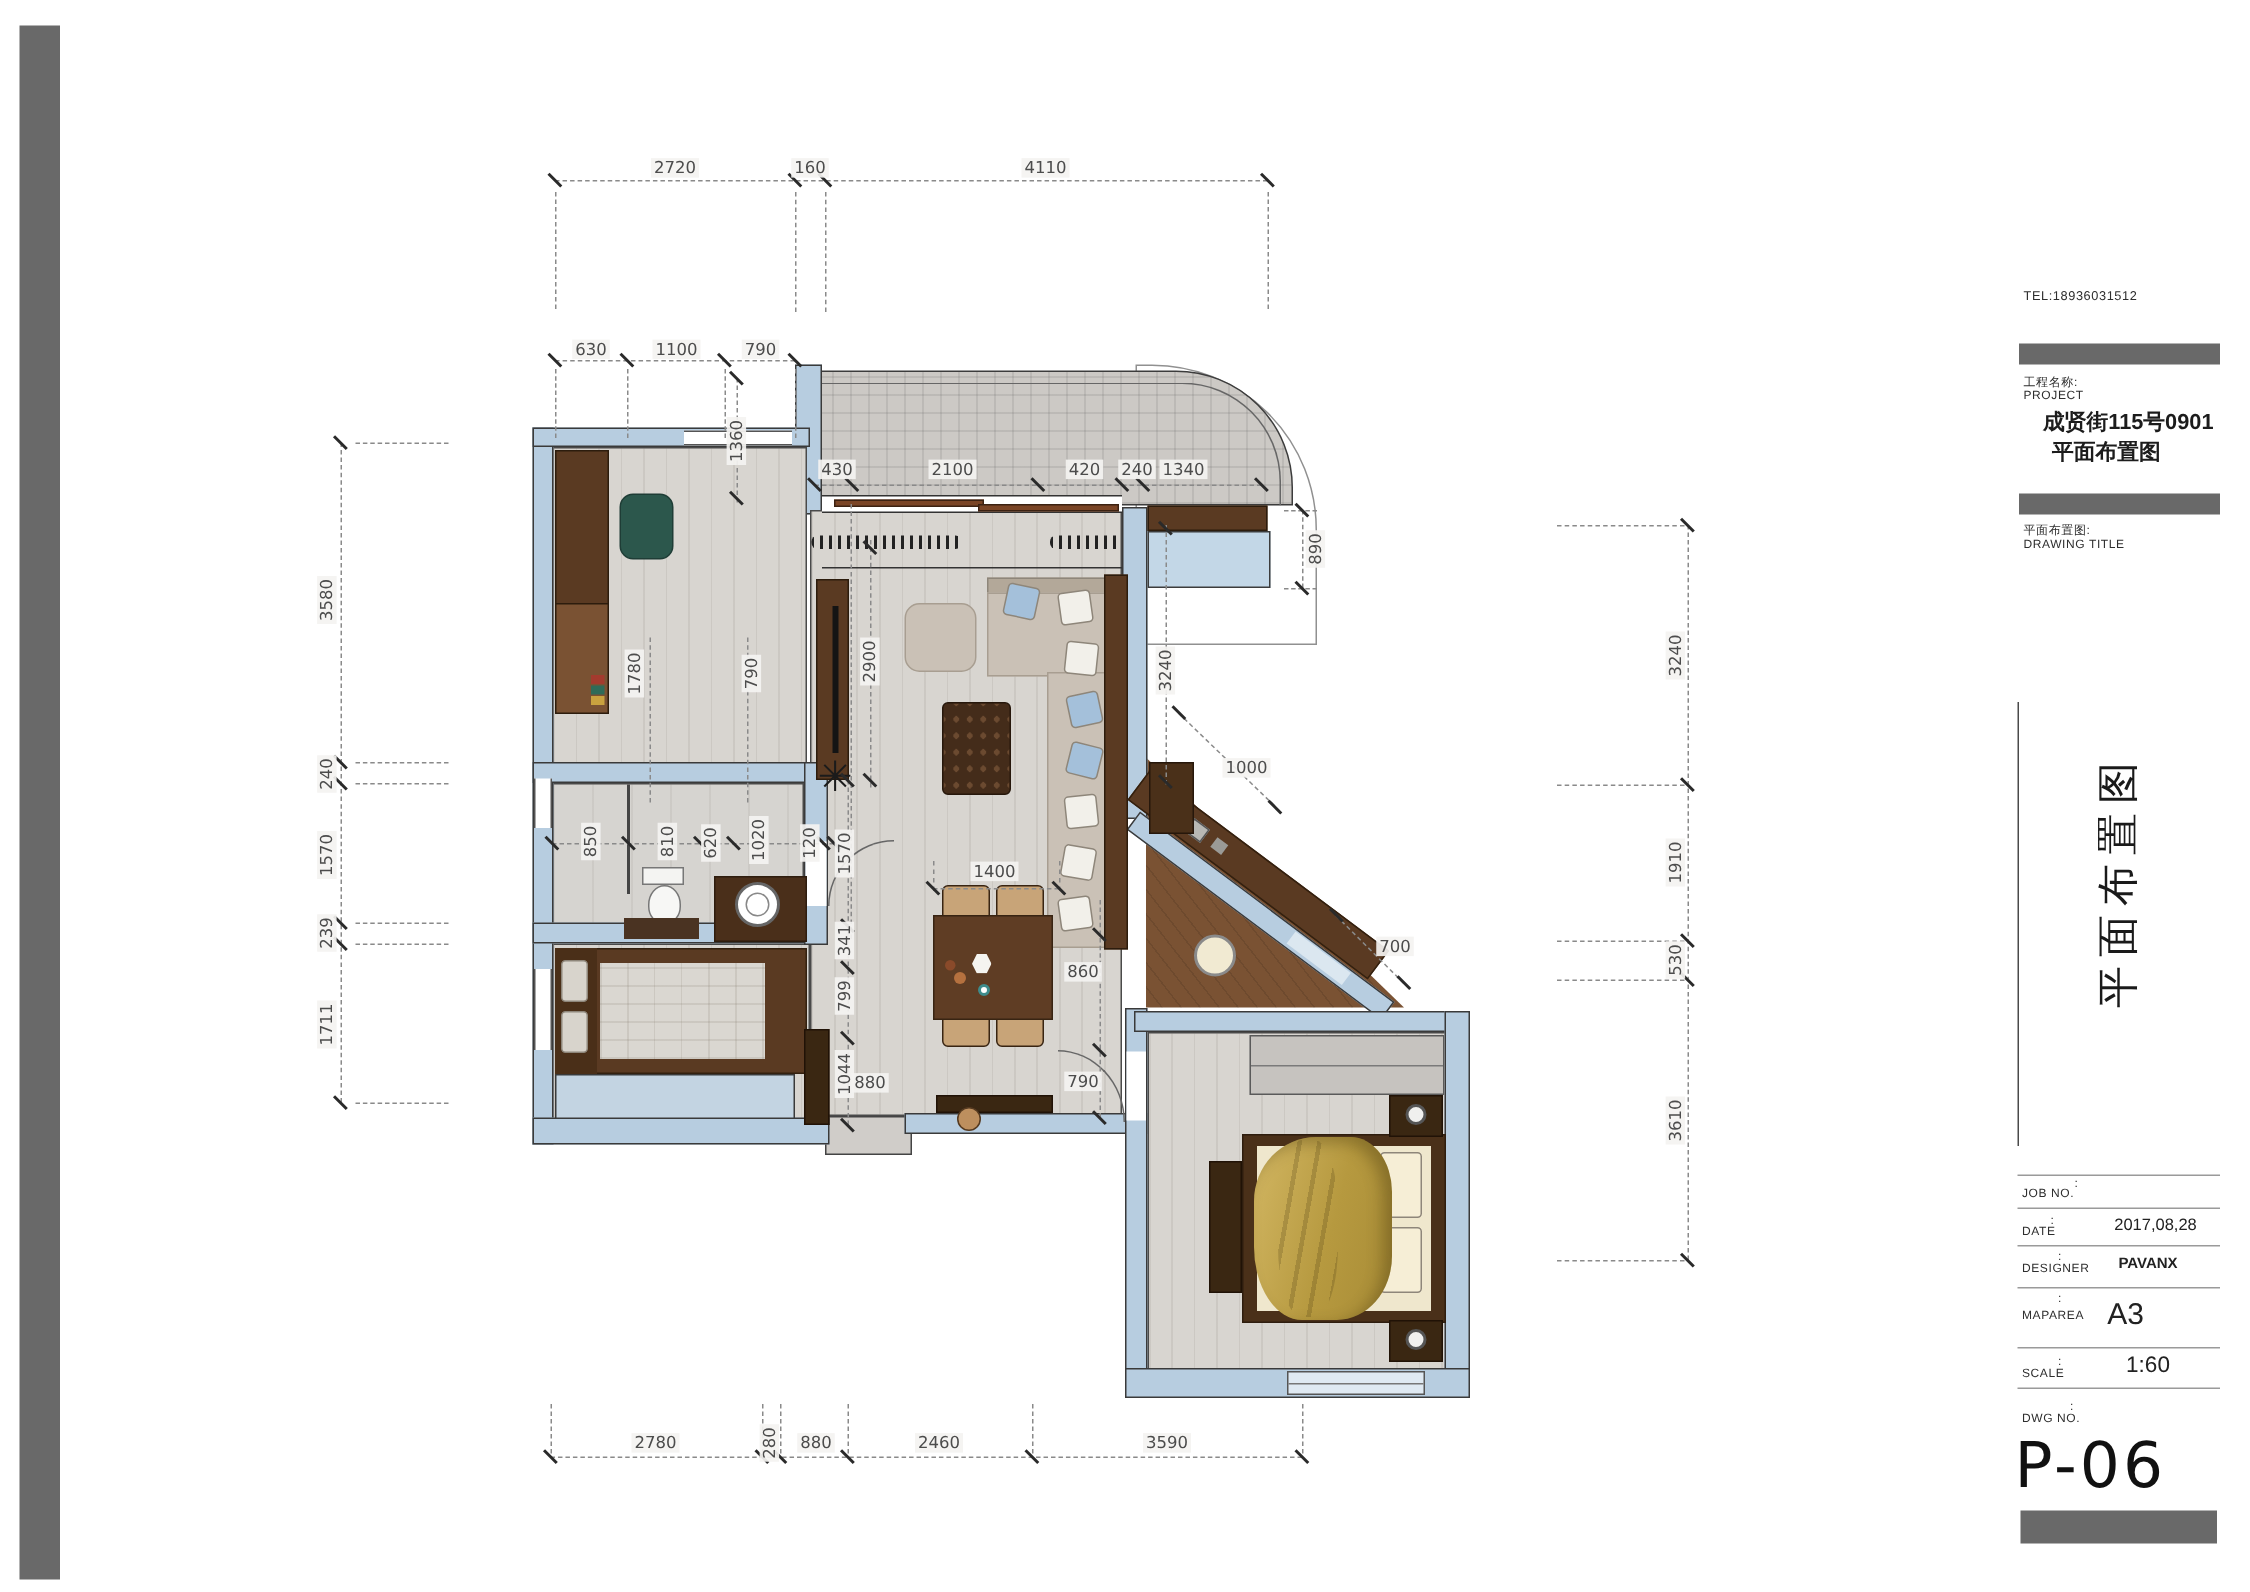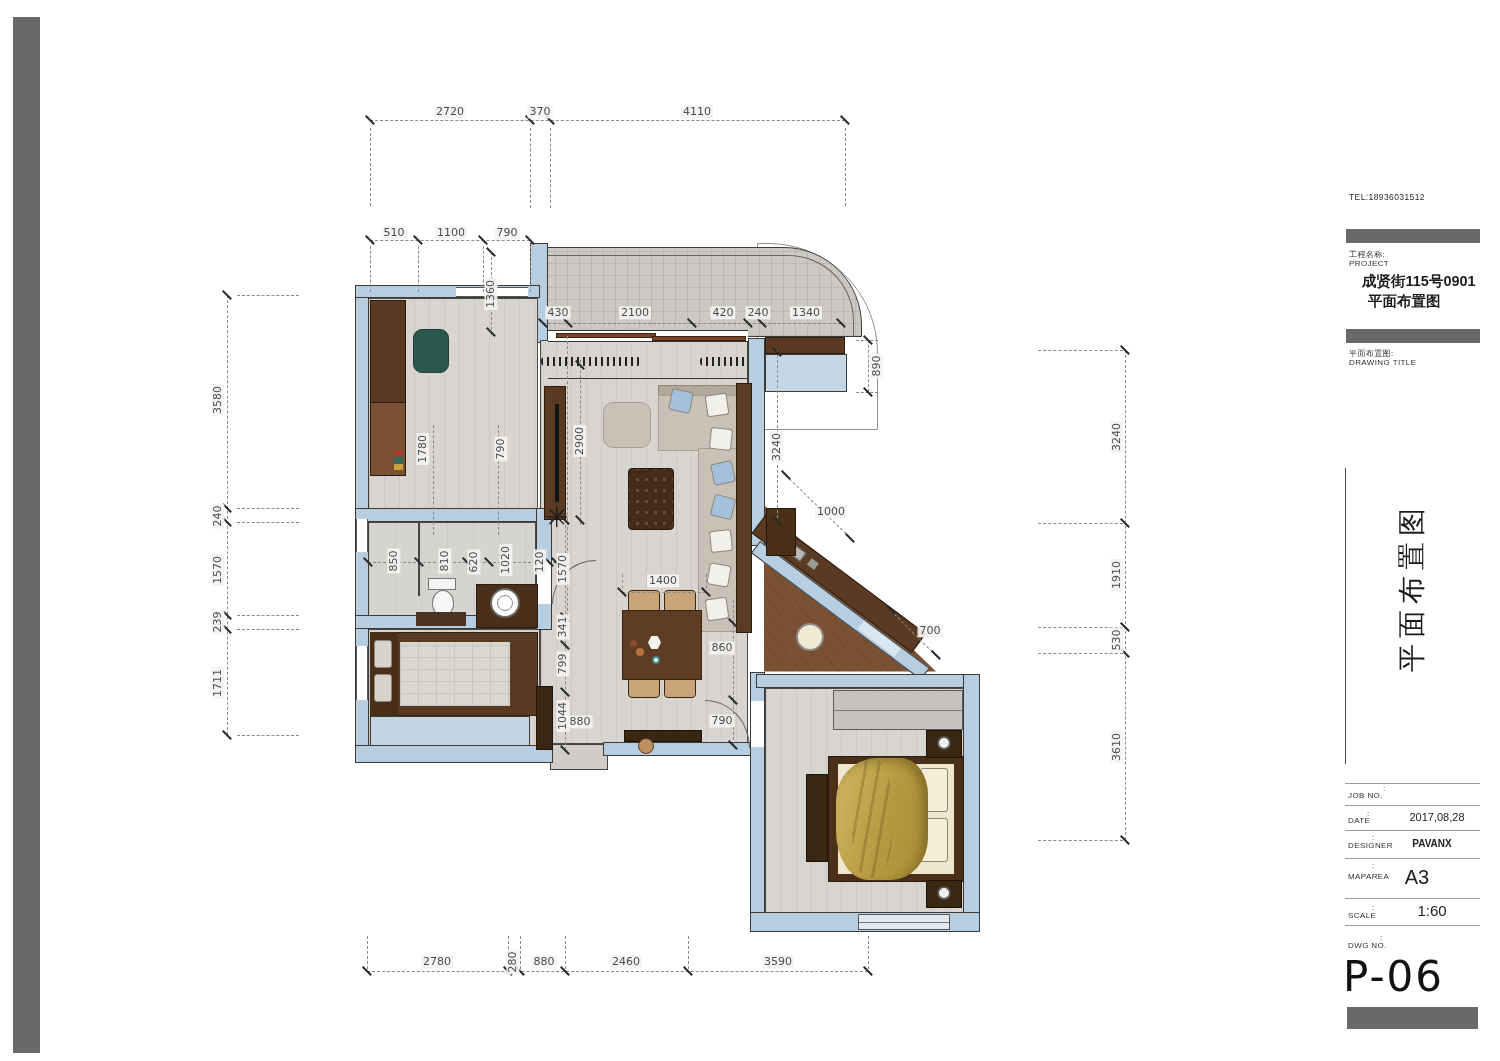--- a/index.html
+++ b/index.html
@@ -268,44 +268,44 @@
   <i class="abs tk" style="left:891px;top:610px"></i>
   <i class="abs tk" style="left:936px;top:655px"></i>
   <i class="abs tk" style="left:491px;top:252px"></i>
   <i class="abs tk" style="left:491px;top:332px"></i>
   <i class="abs tk" style="left:580px;top:365px"></i>
   <i class="abs tk" style="left:580px;top:520px"></i>
   <i class="abs tk" style="left:777px;top:352px"></i>
   <i class="abs tk" style="left:777px;top:521px"></i>
 
   <b class="abs dim" style="left:450px;top:112px">2720</b>
-  <b class="abs dim" style="left:540px;top:112px">370</b>
+  <b class="abs dim" style="left:540px;top:112px">160</b>
   <b class="abs dim" style="left:697px;top:112px">4110</b>
-  <b class="abs dim" style="left:394px;top:233px">510</b>
+  <b class="abs dim" style="left:394px;top:233px">630</b>
   <b class="abs dim" style="left:451px;top:233px">1100</b>
   <b class="abs dim" style="left:507px;top:233px">790</b>
   <b class="abs dim rot" style="left:218px;top:400px">3580</b>
   <b class="abs dim rot" style="left:218px;top:516px">240</b>
   <b class="abs dim rot" style="left:218px;top:570px">1570</b>
   <b class="abs dim rot" style="left:218px;top:622px">239</b>
   <b class="abs dim rot" style="left:218px;top:683px">1711</b>
   <b class="abs dim rot" style="left:1117px;top:437px">3240</b>
   <b class="abs dim rot" style="left:1117px;top:575px">1910</b>
   <b class="abs dim rot" style="left:1117px;top:640px">530</b>
   <b class="abs dim rot" style="left:1117px;top:747px">3610</b>
   <b class="abs dim" style="left:437px;top:962px">2780</b>
   <b class="abs dim rot" style="left:513px;top:962px">280</b>
   <b class="abs dim" style="left:544px;top:962px">880</b>
   <b class="abs dim" style="left:626px;top:962px">2460</b>
   <b class="abs dim" style="left:778px;top:962px">3590</b>
   <b class="abs dim" style="left:558px;top:313px">430</b>
   <b class="abs dim" style="left:635px;top:313px">2100</b>
   <b class="abs dim" style="left:723px;top:313px">420</b>
   <b class="abs dim" style="left:758px;top:313px">240</b>
-  <b class="abs dim" style="left:806px;top:313px">1340</b>
+  <b class="abs dim" style="left:789px;top:313px">1340</b>
   <b class="abs dim rot" style="left:394px;top:561px">850</b>
   <b class="abs dim rot" style="left:445px;top:561px">810</b>
   <b class="abs dim rot" style="left:474px;top:562px">620</b>
   <b class="abs dim rot" style="left:506px;top:560px">1020</b>
   <b class="abs dim rot" style="left:540px;top:562px">120</b>
   <b class="abs dim rot" style="left:563px;top:569px">1570</b>
   <b class="abs dim rot" style="left:563px;top:627px">341</b>
   <b class="abs dim rot" style="left:563px;top:664px">799</b>
   <b class="abs dim rot" style="left:563px;top:716px">1044</b>
   <b class="abs dim rot" style="left:491px;top:294px">1360</b>

